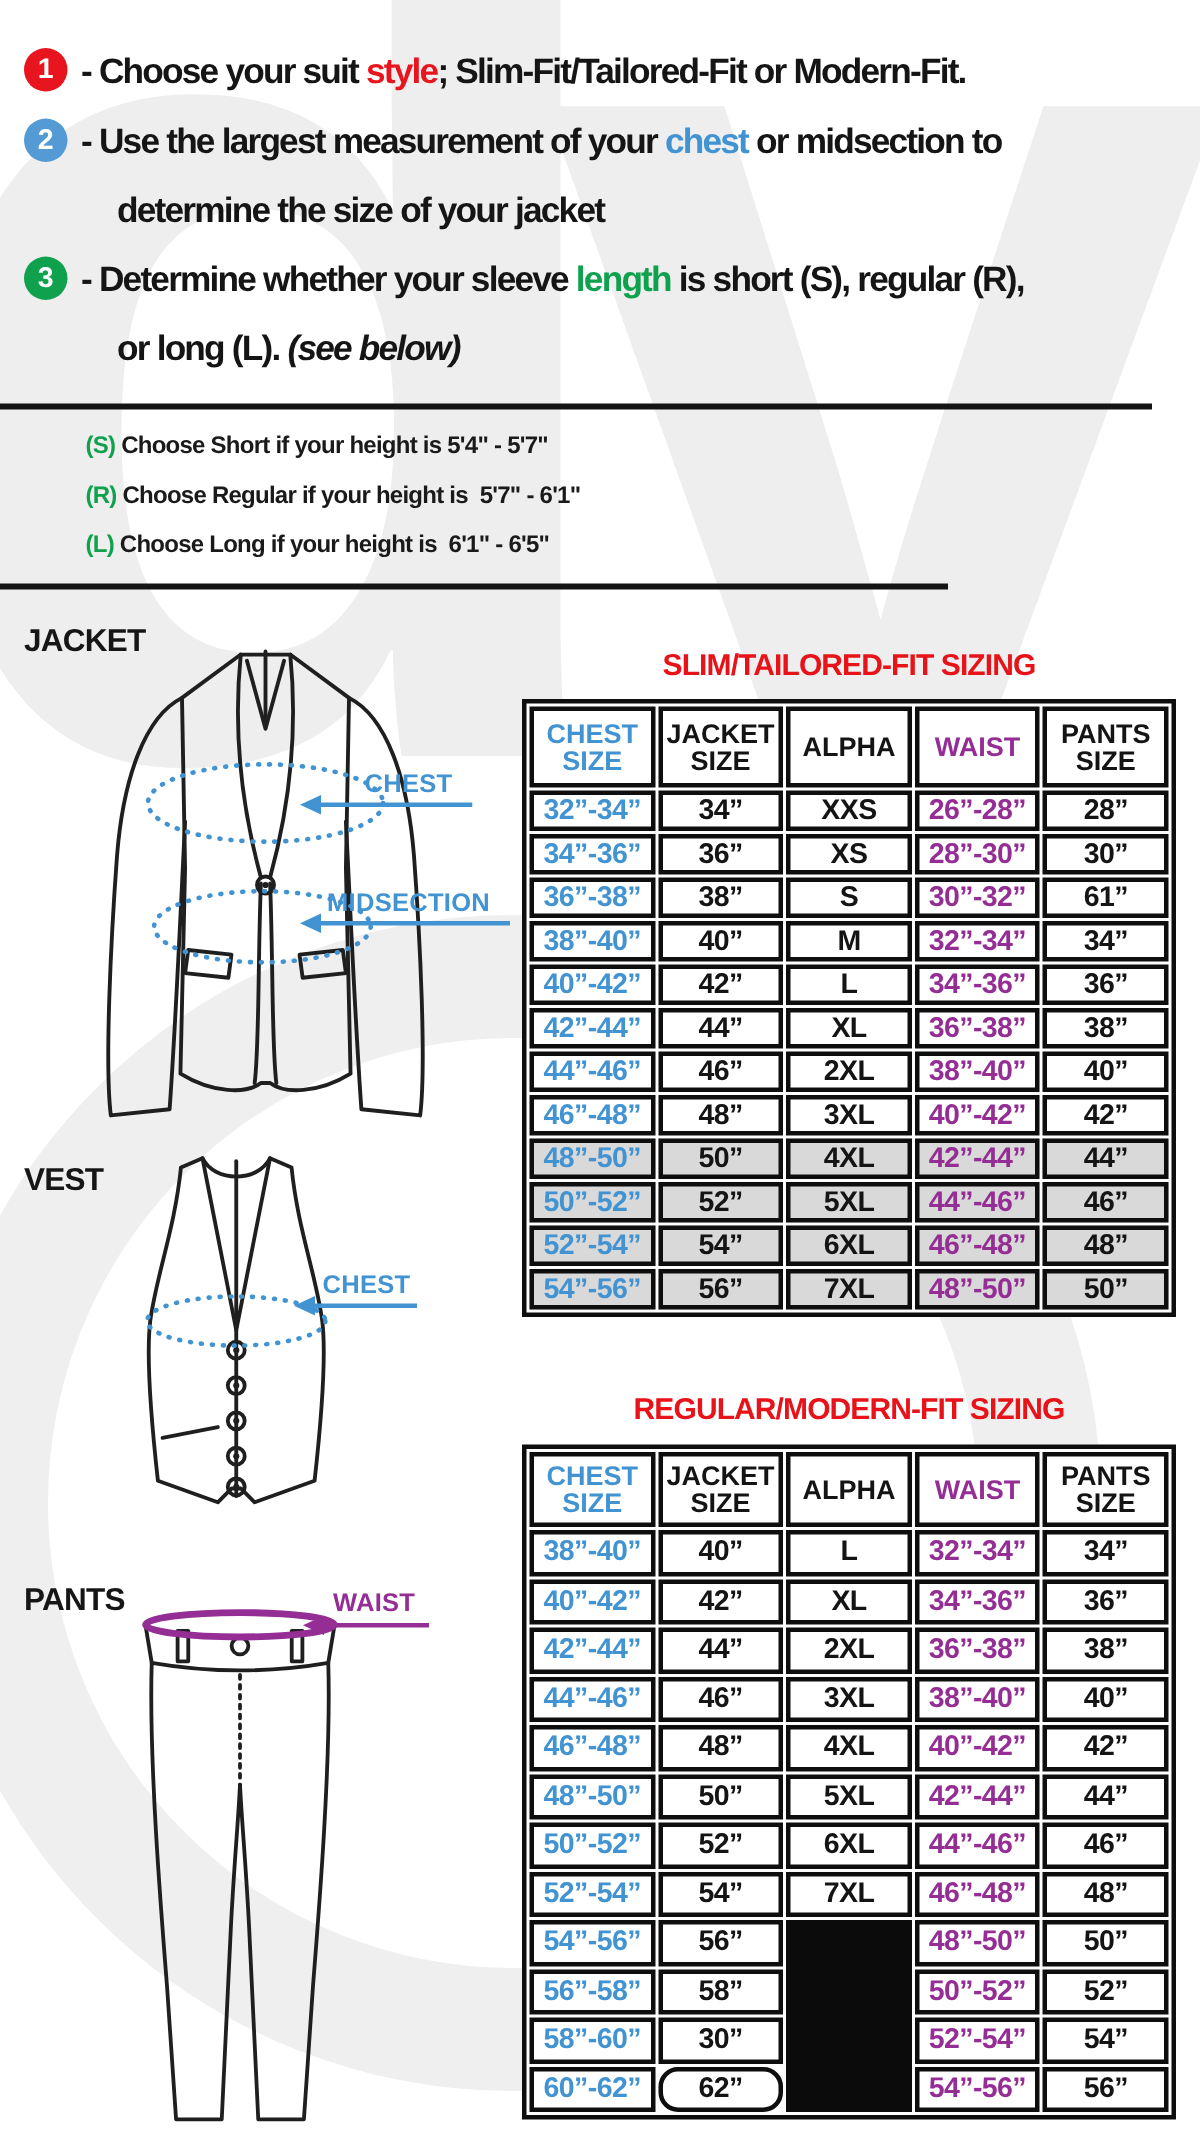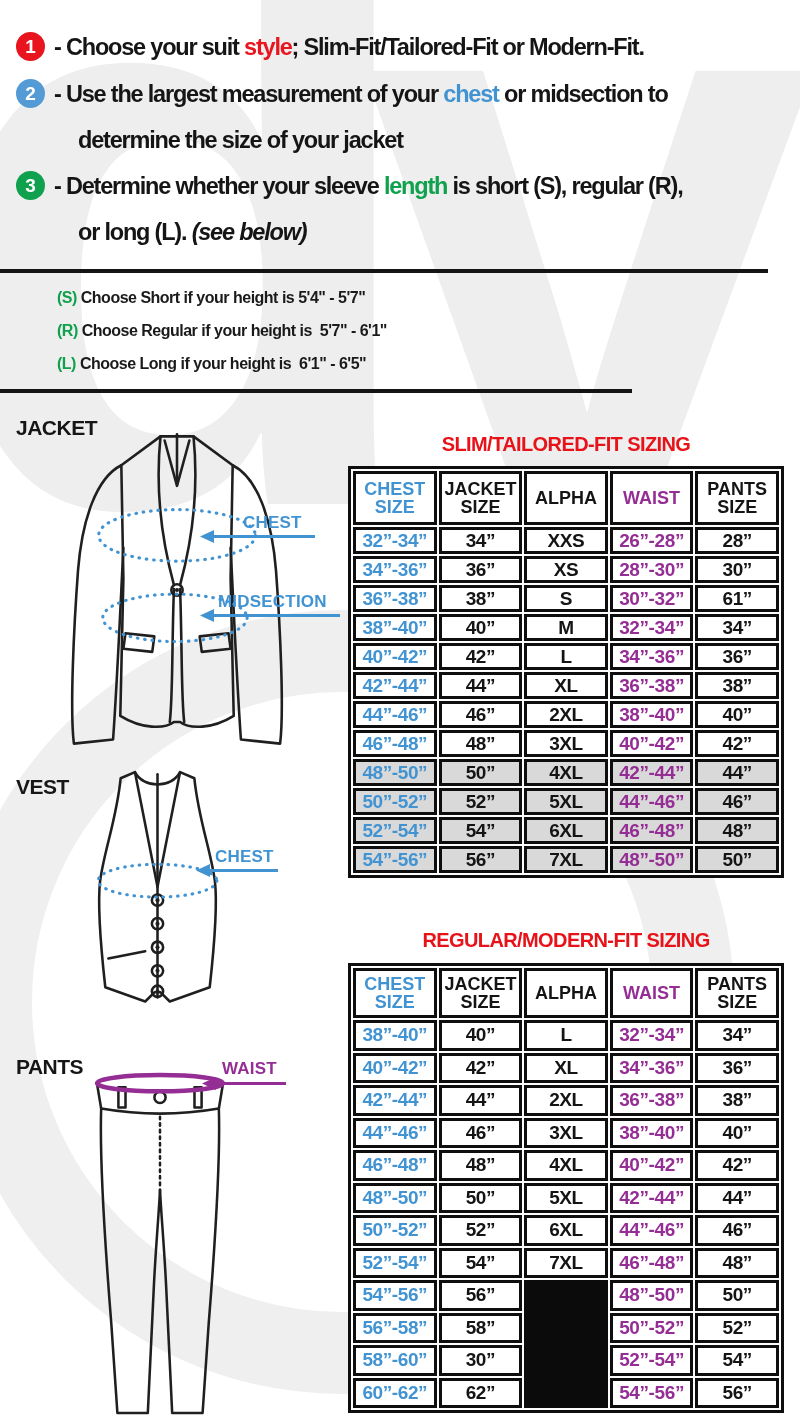--- a/index.html
+++ b/index.html
@@ -318,18 +318,18 @@
       <div class="cell c4" style="grid-area: 10 / 5;">50”</div>
       <div class="cell c0" style="grid-area: 11 / 1;">56”-58”</div>
       <div class="cell c1" style="grid-area: 11 / 2;">58”</div>
       <div class="cell c3" style="grid-area: 11 / 4;">50”-52”</div>
       <div class="cell c4" style="grid-area: 11 / 5;">52”</div>
       <div class="cell c0" style="grid-area: 12 / 1;">58”-60”</div>
       <div class="cell c1" style="grid-area: 12 / 2;">30”</div>
       <div class="cell c3" style="grid-area: 12 / 4;">52”-54”</div>
       <div class="cell c4" style="grid-area: 12 / 5;">54”</div>
       <div class="cell c0" style="grid-area: 13 / 1;">60”-62”</div>
-      <div class="cell c1" style="grid-area: 13 / 2;">62”</div>
+      <div class="cell c1" style="grid-area: 13 / 2; border-radius: 13px;">62”</div>
       <div class="cell c3" style="grid-area: 13 / 4;">54”-56”</div>
       <div class="cell c4" style="grid-area: 13 / 5;">56”</div>
     </div>
 
 </div>
 
 </body></html>

